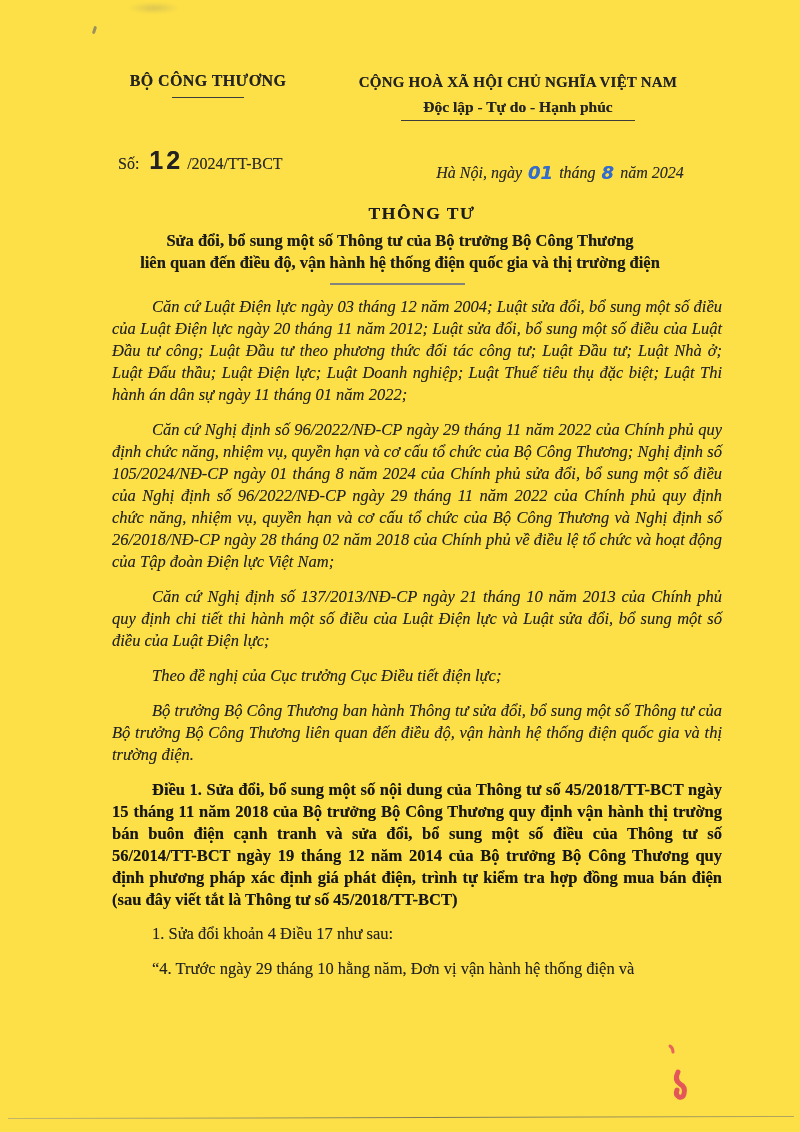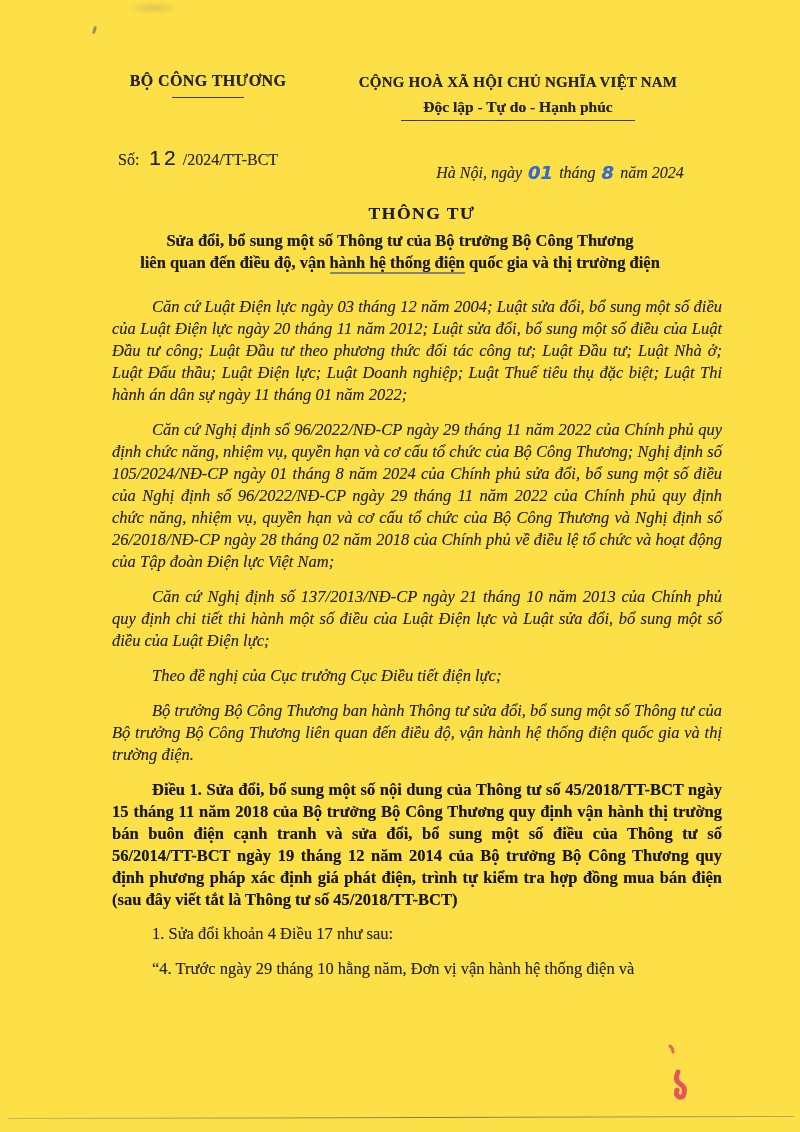--- a/index.html
+++ b/index.html
@@ -45,21 +45,21 @@
     text-shadow:0 0 .5px rgba(0,0,0,.55);
   }
   .hdr-right .rule{
     width:234px;height:0;border-top:1.7px solid #3c3c3a;margin:4px auto 0 auto;
   }
   .doc-number{
     position:absolute;left:118px;top:146px;font-size:16px;color:#2a2a2a;
     text-shadow:0 0 .4px rgba(0,0,0,.4);
   }
   .doc-number .big-num{
-    font-weight:normal;font-size:21px;letter-spacing:3px;margin:0 4px 0 10px;
+    font-weight:bold;font-size:25px;letter-spacing:3px;margin:0 4px 0 10px;
     font-family:"Liberation Sans","DejaVu Sans",sans-serif;color:#222;
   }
   .dateline{
     position:absolute;left:400px;top:161px;width:320px;text-align:center;
     font-style:italic;font-size:16px;color:#2a2a2a;
     text-shadow:0 0 .4px rgba(0,0,0,.4);
   }
   .handwritten{
     font-style:italic;font-weight:bold;font-size:18px;
     font-family:"DejaVu Sans","Liberation Sans",sans-serif;
@@ -72,21 +72,21 @@
     text-shadow:0 0 .6px rgba(0,0,0,.6);
     padding-left:22px;
   }
   .doc-title{
     position:absolute;left:95px;top:230px;width:610px;text-align:center;
     font-weight:bold;font-size:16.5px;line-height:22px;color:#1d1d1d;
     text-shadow:0 0 .6px rgba(0,0,0,.6);
   }
   .part-underline{
     border-bottom:2px solid #84847e;
-    padding-bottom:0;
+    padding-bottom:11px;
   }
   
   .body{
     position:absolute;left:112px;top:296px;width:610px;
     font-size:16.5px;line-height:22px;text-align:justify;color:#232323;
   }
   .body p{margin:0 0 13px 0;text-indent:40px;}
   .recital{
     font-style:italic;
     text-shadow:0 0 .4px rgba(0,0,0,.35);

